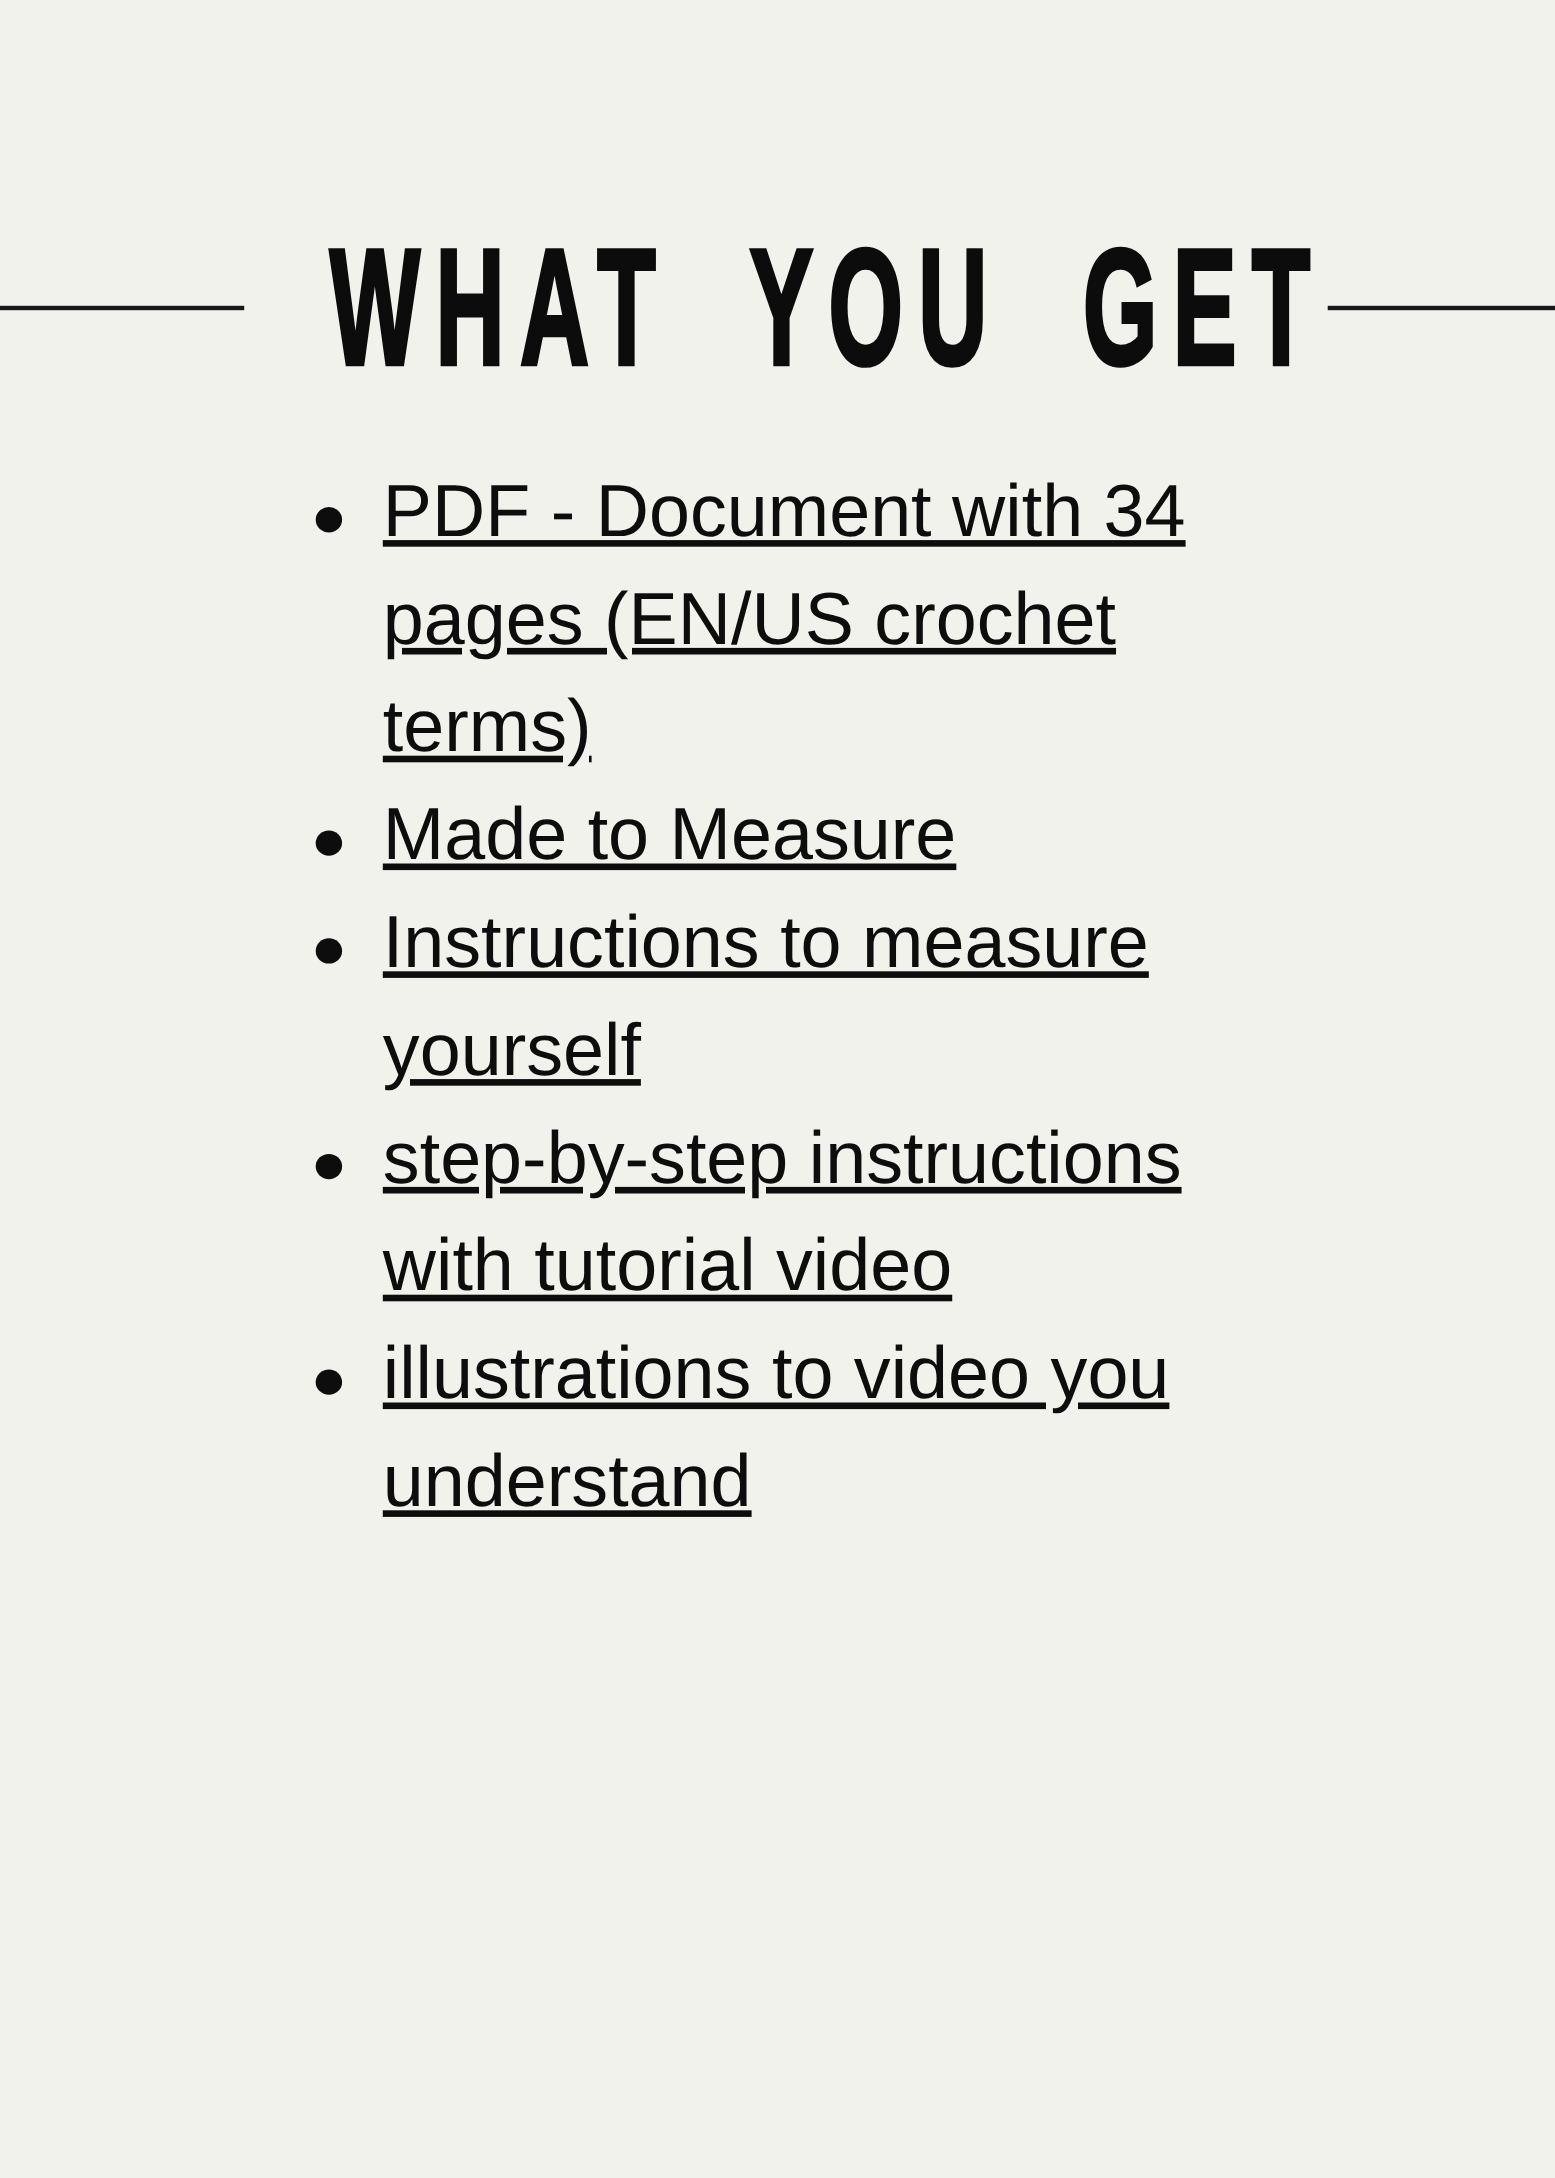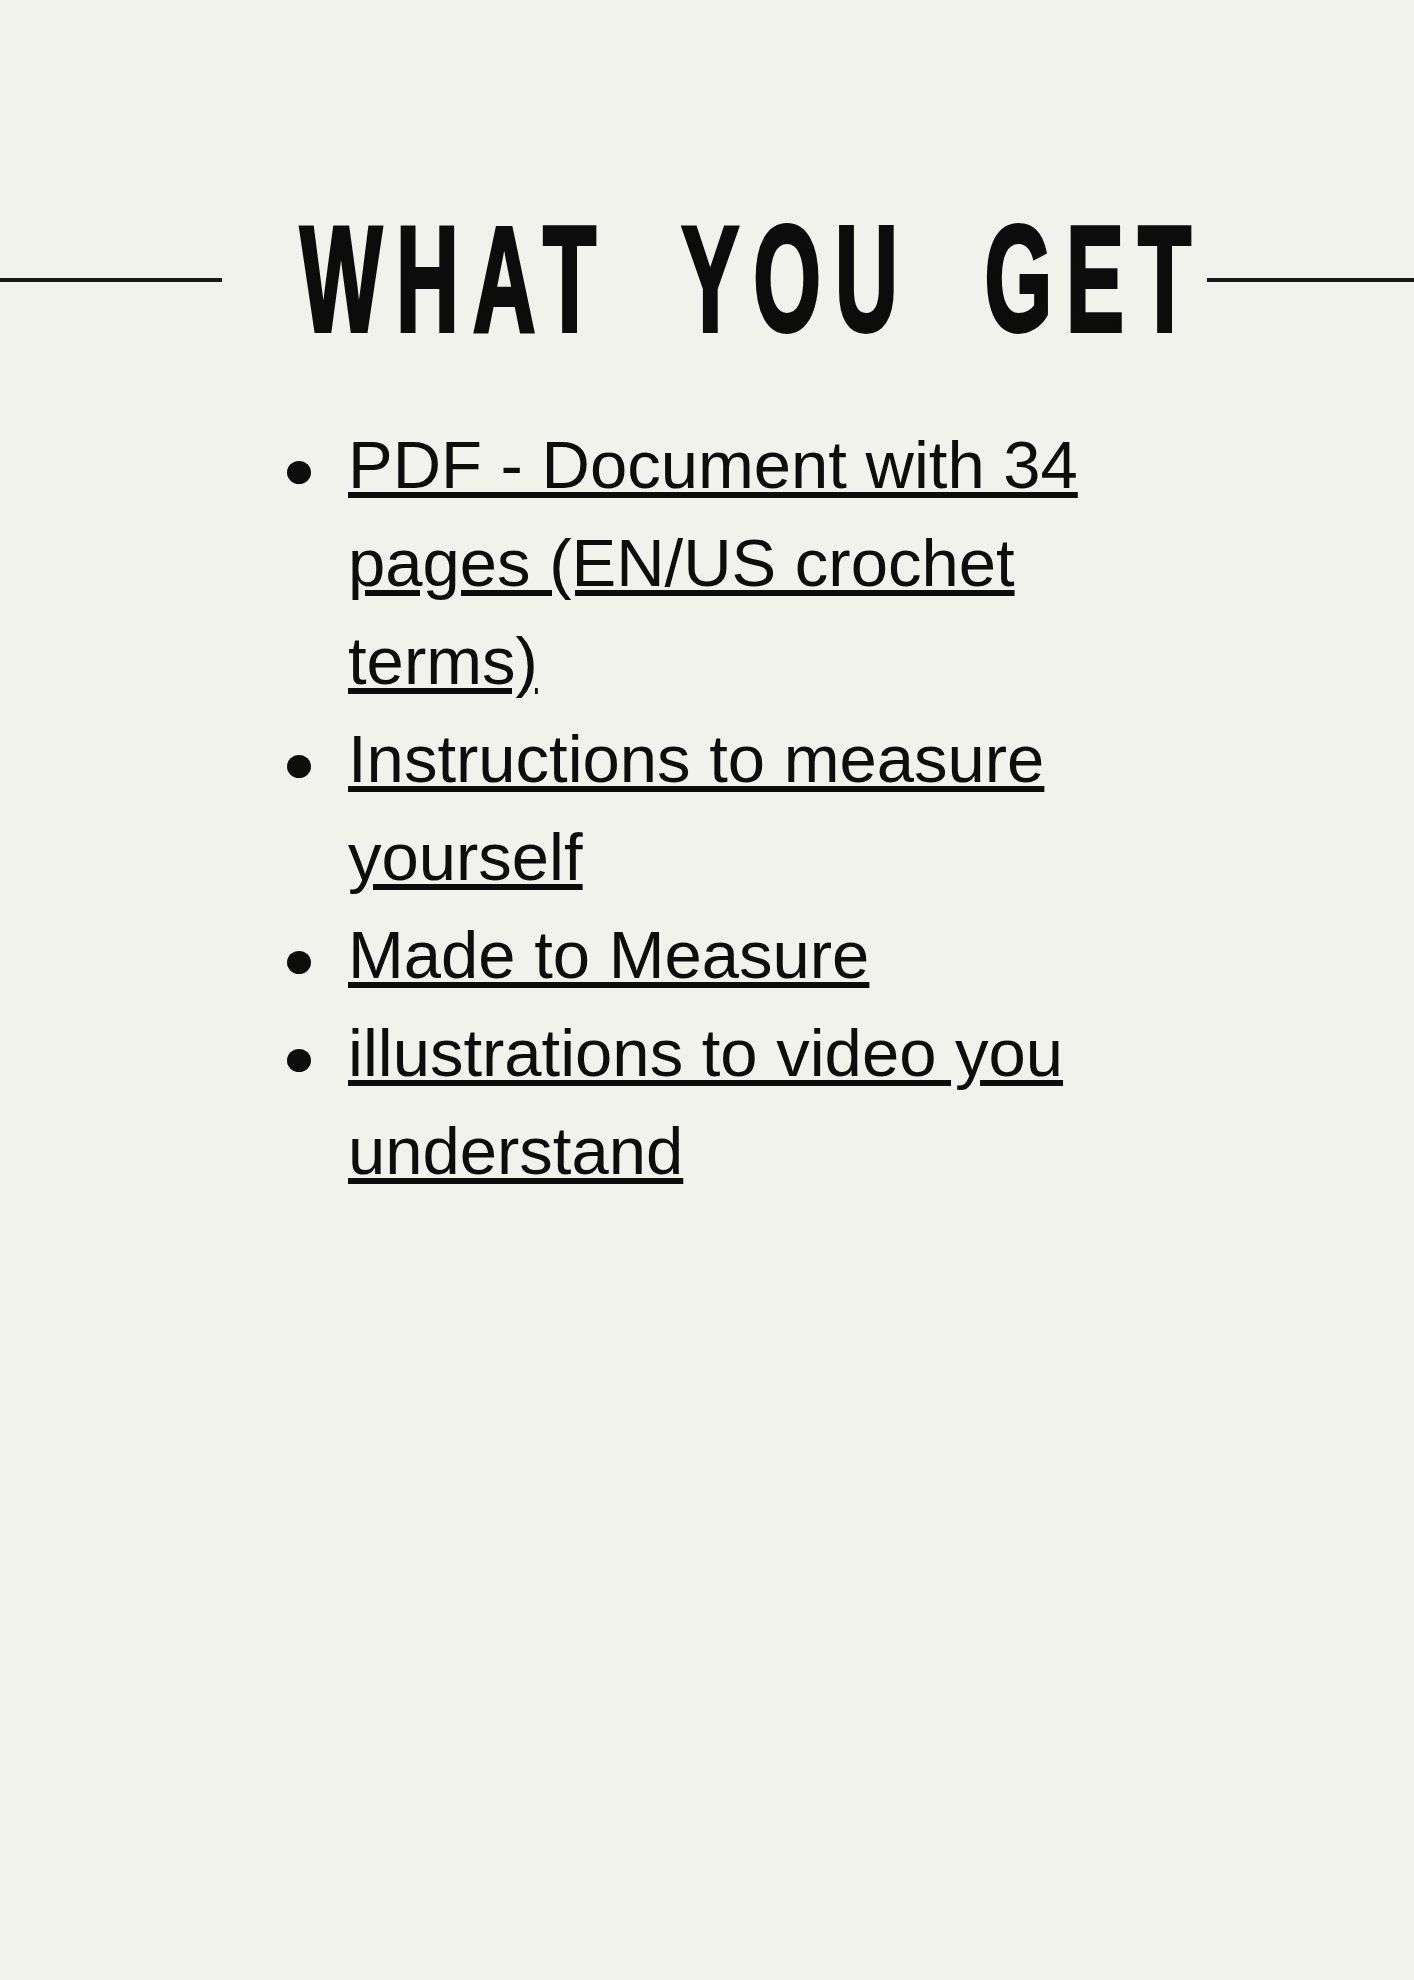--- a/index.html
+++ b/index.html
@@ -81,26 +81,31 @@
 
   <ul class="list group-1">
     <li class="item">
       <span class="bullet"></span>
       <span class="item-text">PDF - Document with 34
 pages (EN/US crochet
 terms)</span>
     </li>
     <li class="item">
       <span class="bullet"></span>
+      <span class="item-text">Made to Measure</span>
+    </li>
+    <li class="item">
+      <span class="bullet"></span>
       <span class="item-text">Instructions to measure
 yourself</span>
     </li>
     <li class="item">
       <span class="bullet"></span>
-      <span class="item-text">Made to Measure</span>
+      <span class="item-text">step-by-step instructions
+with tutorial video</span>
     </li>
     <li class="item">
       <span class="bullet"></span>
       <span class="item-text">illustrations to video you
 understand</span>
     </li>
   </ul>
 
 
 </div>

